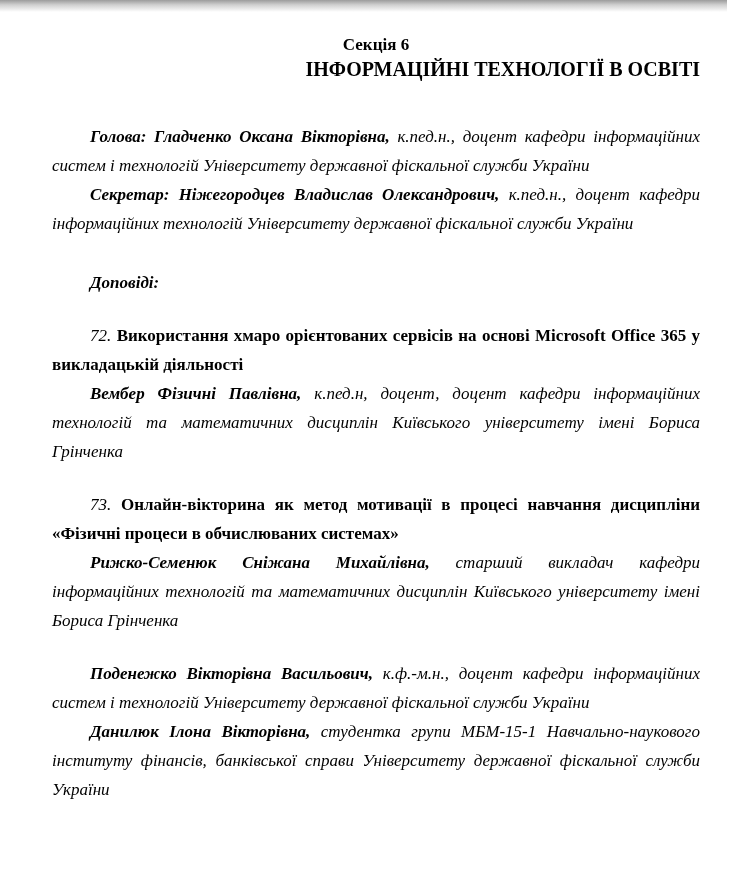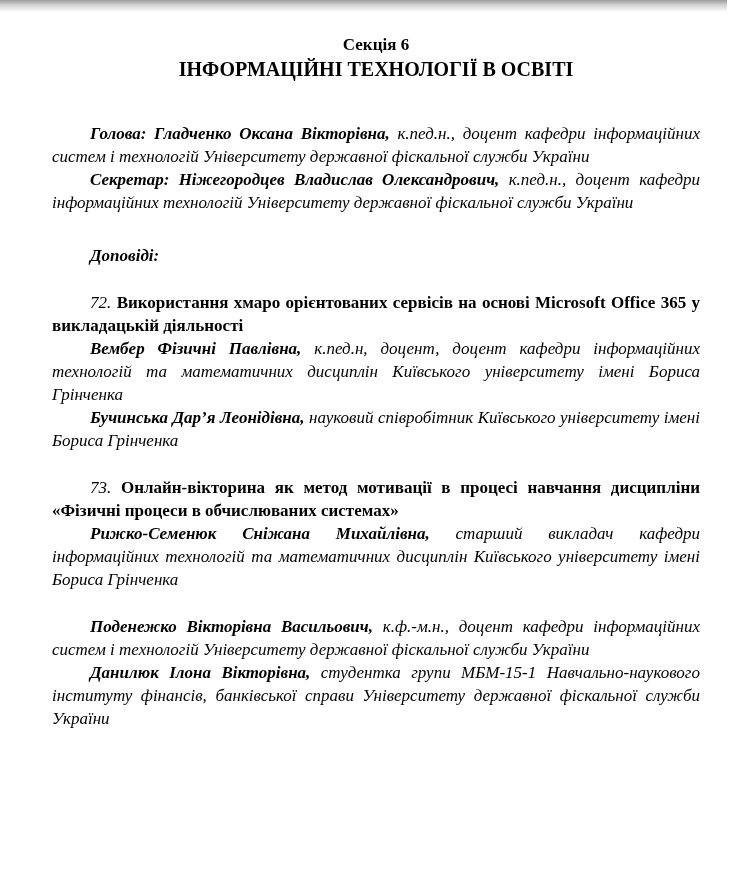--- a/index.html
+++ b/index.html
@@ -33,29 +33,29 @@
     width: 648px;
     padding-top: 34px;
   }
   .h-section {
     text-align: center;
     font-weight: bold;
     font-size: 17px;
     line-height: 22px;
   }
   .h-title {
-    text-align: center;
+    text-align: right;
     font-weight: bold;
     font-size: 20px;
     line-height: 26px;
   }
   .para {
     margin: 0;
     font-size: 17px;
-    line-height: 23px;
+    line-height: 29px;
     text-align: justify;
     text-indent: 38px;
     font-style: italic;
   }
   .bi { font-weight: bold; }
   .officials { margin-top: 40px; }
   .reports-heading {
     margin-top: 30px;
     font-weight: bold;
   }
@@ -82,21 +82,20 @@
     <div class="officials">
       <p class="para"><b class="bi"><span>Голова:</span> <span>Гладченко Оксана Вікторівна,</span></b> <span>к.пед.н., доцент кафедри інформаційних систем і технологій Університету державної фіскальної служби України</span></p>
       <p class="para"><b class="bi"><span>Секретар:</span> <span>Ніжегородцев Владислав Олександрович,</span></b> <span>к.пед.н., доцент кафедри інформаційних технологій Університету державної фіскальної служби України</span></p>
     </div>
 
     <p class="para reports-heading">Доповіді:</p>
 
     <section class="report">
       <p class="para report-title"><span class="num">72.</span> <b>Використання хмаро орієнтованих сервісів на основі Microsoft Office 365 у викладацькій діяльності</b></p>
       <p class="para speaker"><b class="name">Вембер Фізичні Павлівна,</b> <span>к.пед.н, доцент, доцент кафедри інформаційних технологій та математичних дисциплін Київського університету імені Бориса Грінченка</span></p>
-      <p class="para speaker"><b class="name">Бучинська Дар’я Леонідівна,</b> <span>науковий співробітник Київського університету імені Бориса Грінченка</span></p>
     </section>
 
     <section class="report">
       <p class="para report-title"><span class="num">73.</span> <b>Онлайн-вікторина як метод мотивації в процесі навчання дисципліни «Фізичні процеси в обчислюваних системах»</b></p>
       <p class="para speaker"><b class="name">Рижко-Семенюк Сніжана Михайлівна,</b> <span>старший викладач кафедри інформаційних технологій та математичних дисциплін Київського університету імені Бориса Грінченка</span></p>
     </section>
 
     <section class="report">
       <p class="para speaker"><b class="name">Поденежко Вікторівна Васильович,</b> <span>к.ф.-м.н., доцент кафедри інформаційних систем і технологій Університету державної фіскальної служби України</span></p>
       <p class="para speaker"><b class="name">Данилюк Ілона Вікторівна,</b> <span>студентка групи МБМ-15-1 Навчально-наукового інституту фінансів, банківської справи Університету державної фіскальної служби України</span></p>

